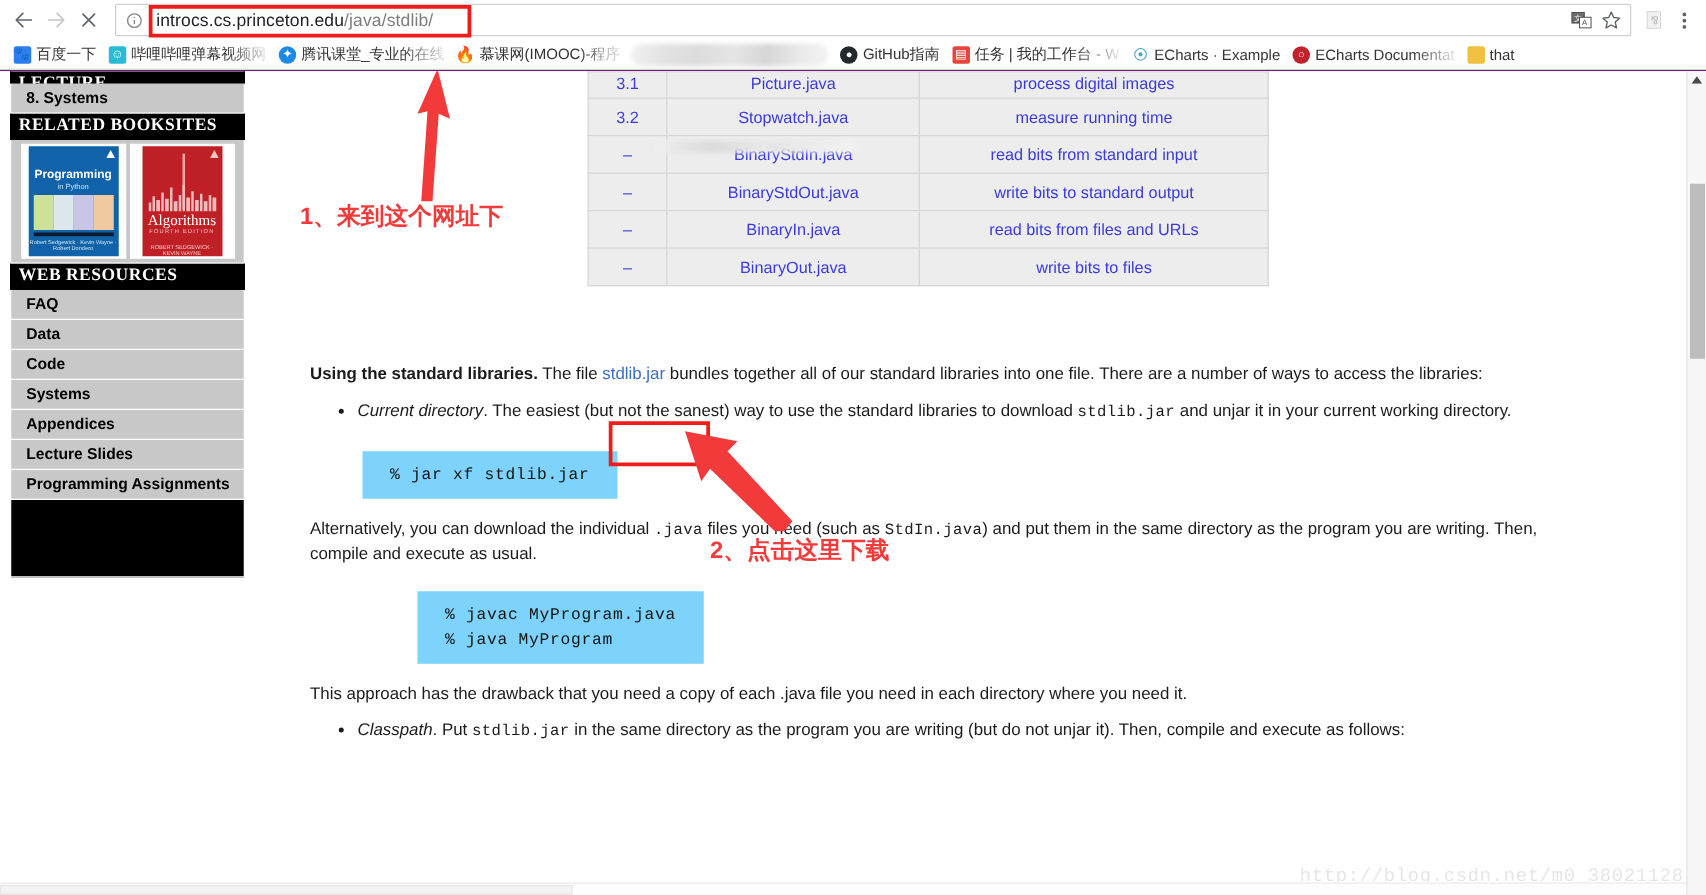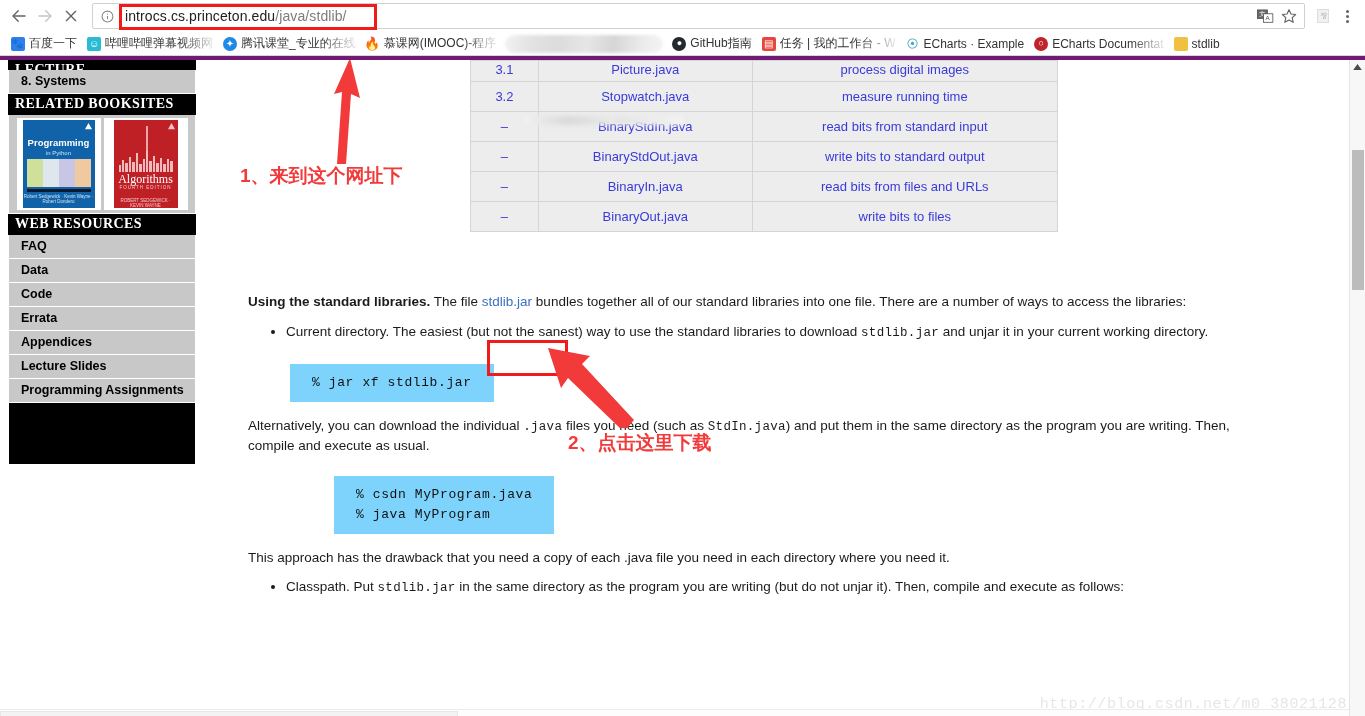--- a/index.html
+++ b/index.html
@@ -8,21 +8,21 @@
     width: 1365px; height: 716px;
     overflow: hidden;
     background: #ffffff;
     font-family: "Liberation Sans", sans-serif;
   }
 
   
   #browser-chrome {
     width: 1365px;
     background: #ffffff;
-    border-bottom: 4px solid #701a75;
+    border-bottom: 1px solid #701a75;
   }
   #toolbar {
     display: flex;
     align-items: center;
     height: 32px;
     padding: 0 6px;
     background: #ffffff;
   }
   .nav-btn {
     width: 26px; height: 26px;
@@ -209,21 +209,21 @@
     background: #000;
     height: 62px;
     border: 1px solid #fff;
     border-top: none;
   }
 
   
   #lib-table {
     position: absolute;
     left: 470px; top: 0;
-    width: 588px;
+    width: 545px;
     border-collapse: collapse;
     font-size: 13px;
     color: #3a3adb;
   }
   #lib-table td {
     border: 1px solid #d5d5d5;
     background: #ededed;
     height: 30px;
     text-align: center;
     vertical-align: middle;
@@ -245,21 +245,21 @@
     width: 1018px;
     color: #1b1b1b;
     font-size: 13.5px;
     line-height: 1.45;
     font-family: "Liberation Sans", sans-serif;
   }
   #content p { margin: 0 0 6px; }
   #content ul { margin: 10px 0 0; padding-left: 38px; }
   #content li { margin-bottom: 8px; }
   .bold { font-weight: bold; }
-  .ital { }
+  .ital { font-style: italic; }
   .mono { font-family: "Liberation Mono", monospace; font-size: 12.5px; letter-spacing: .3px; }
   a.lnk { color: #3a6fc4; text-decoration: none; cursor: pointer; }
   .codeblock {
     background: #7dd3fc;
     font-family: "Liberation Mono", monospace;
     font-size: 13px;
     color: #111;
     padding: 9px 22px;
     display: inline-block;
     letter-spacing: .6px;
@@ -435,21 +435,21 @@
       <span class="bm-label">ECharts · Example</span>
     </div>
 
     <div class="bookmark bm-fade">
       <span class="bm-ico" style="background:#c1232b;border-radius:50%;font-size:9px;">○</span>
       <span class="bm-label">ECharts Documentat</span>
     </div>
 
     <div class="bookmark">
       <span class="bm-ico" style="background:#f0c040;"></span>
-      <span class="bm-label">stdlib</span>
+      <span class="bm-label">that</span>
     </div>
 
   </div>
 </div>
 
 <div id="page-viewport">
 
   <div id="sidebar">
     <div id="side-clip-top">
       <div class="side-black-hdr">LECTURE</div>
@@ -510,21 +510,21 @@
       </div>
     </div>
 
     <div class="side-black-hdr">
       <span>WEB RESOURCES</span>
     </div>
 
     <div class="side-item">FAQ</div>
     <div class="side-item">Data</div>
     <div class="side-item">Code</div>
-    <div class="side-item">Errata</div>
+    <div class="side-item">Systems</div>
     <div class="side-item">Appendices</div>
     <div class="side-item">Lecture Slides</div>
     <div class="side-item">Programming Assignments</div>
 
     <div id="side-blackbox"></div>
   </div>
 
   <table id="lib-table">
     <tbody>
       <tr class="clipped">
@@ -574,21 +574,21 @@
       </li>
     </ul>
 
     <div class="codeblock">% jar xf stdlib.jar</div>
 
     <p class="para-ind">
       <span>Alternatively, you can download the individual </span><span class="mono">.java</span><span> files you need (such as </span><span class="mono">StdIn.java</span><span>) and put them in the same directory as the program you are writing. Then, compile and execute as usual.</span>
     </p>
 
     <div class="codeblock" style="margin-left:86px;">
-      <div>% csdn MyProgram.java</div>
+      <div>% javac MyProgram.java</div>
       <div>% java  MyProgram</div>
     </div>
 
     <p class="para-ind">This approach has the drawback that you need a copy of each .java file you need in each directory where you need it.</p>
 
     <ul>
       <li>
         <span class="ital">Classpath</span><span>. Put </span><span class="mono">stdlib.jar</span><span> in the same directory as the program you are writing (but do not unjar it). Then, compile and execute as follows:</span>
       </li>
     </ul>

